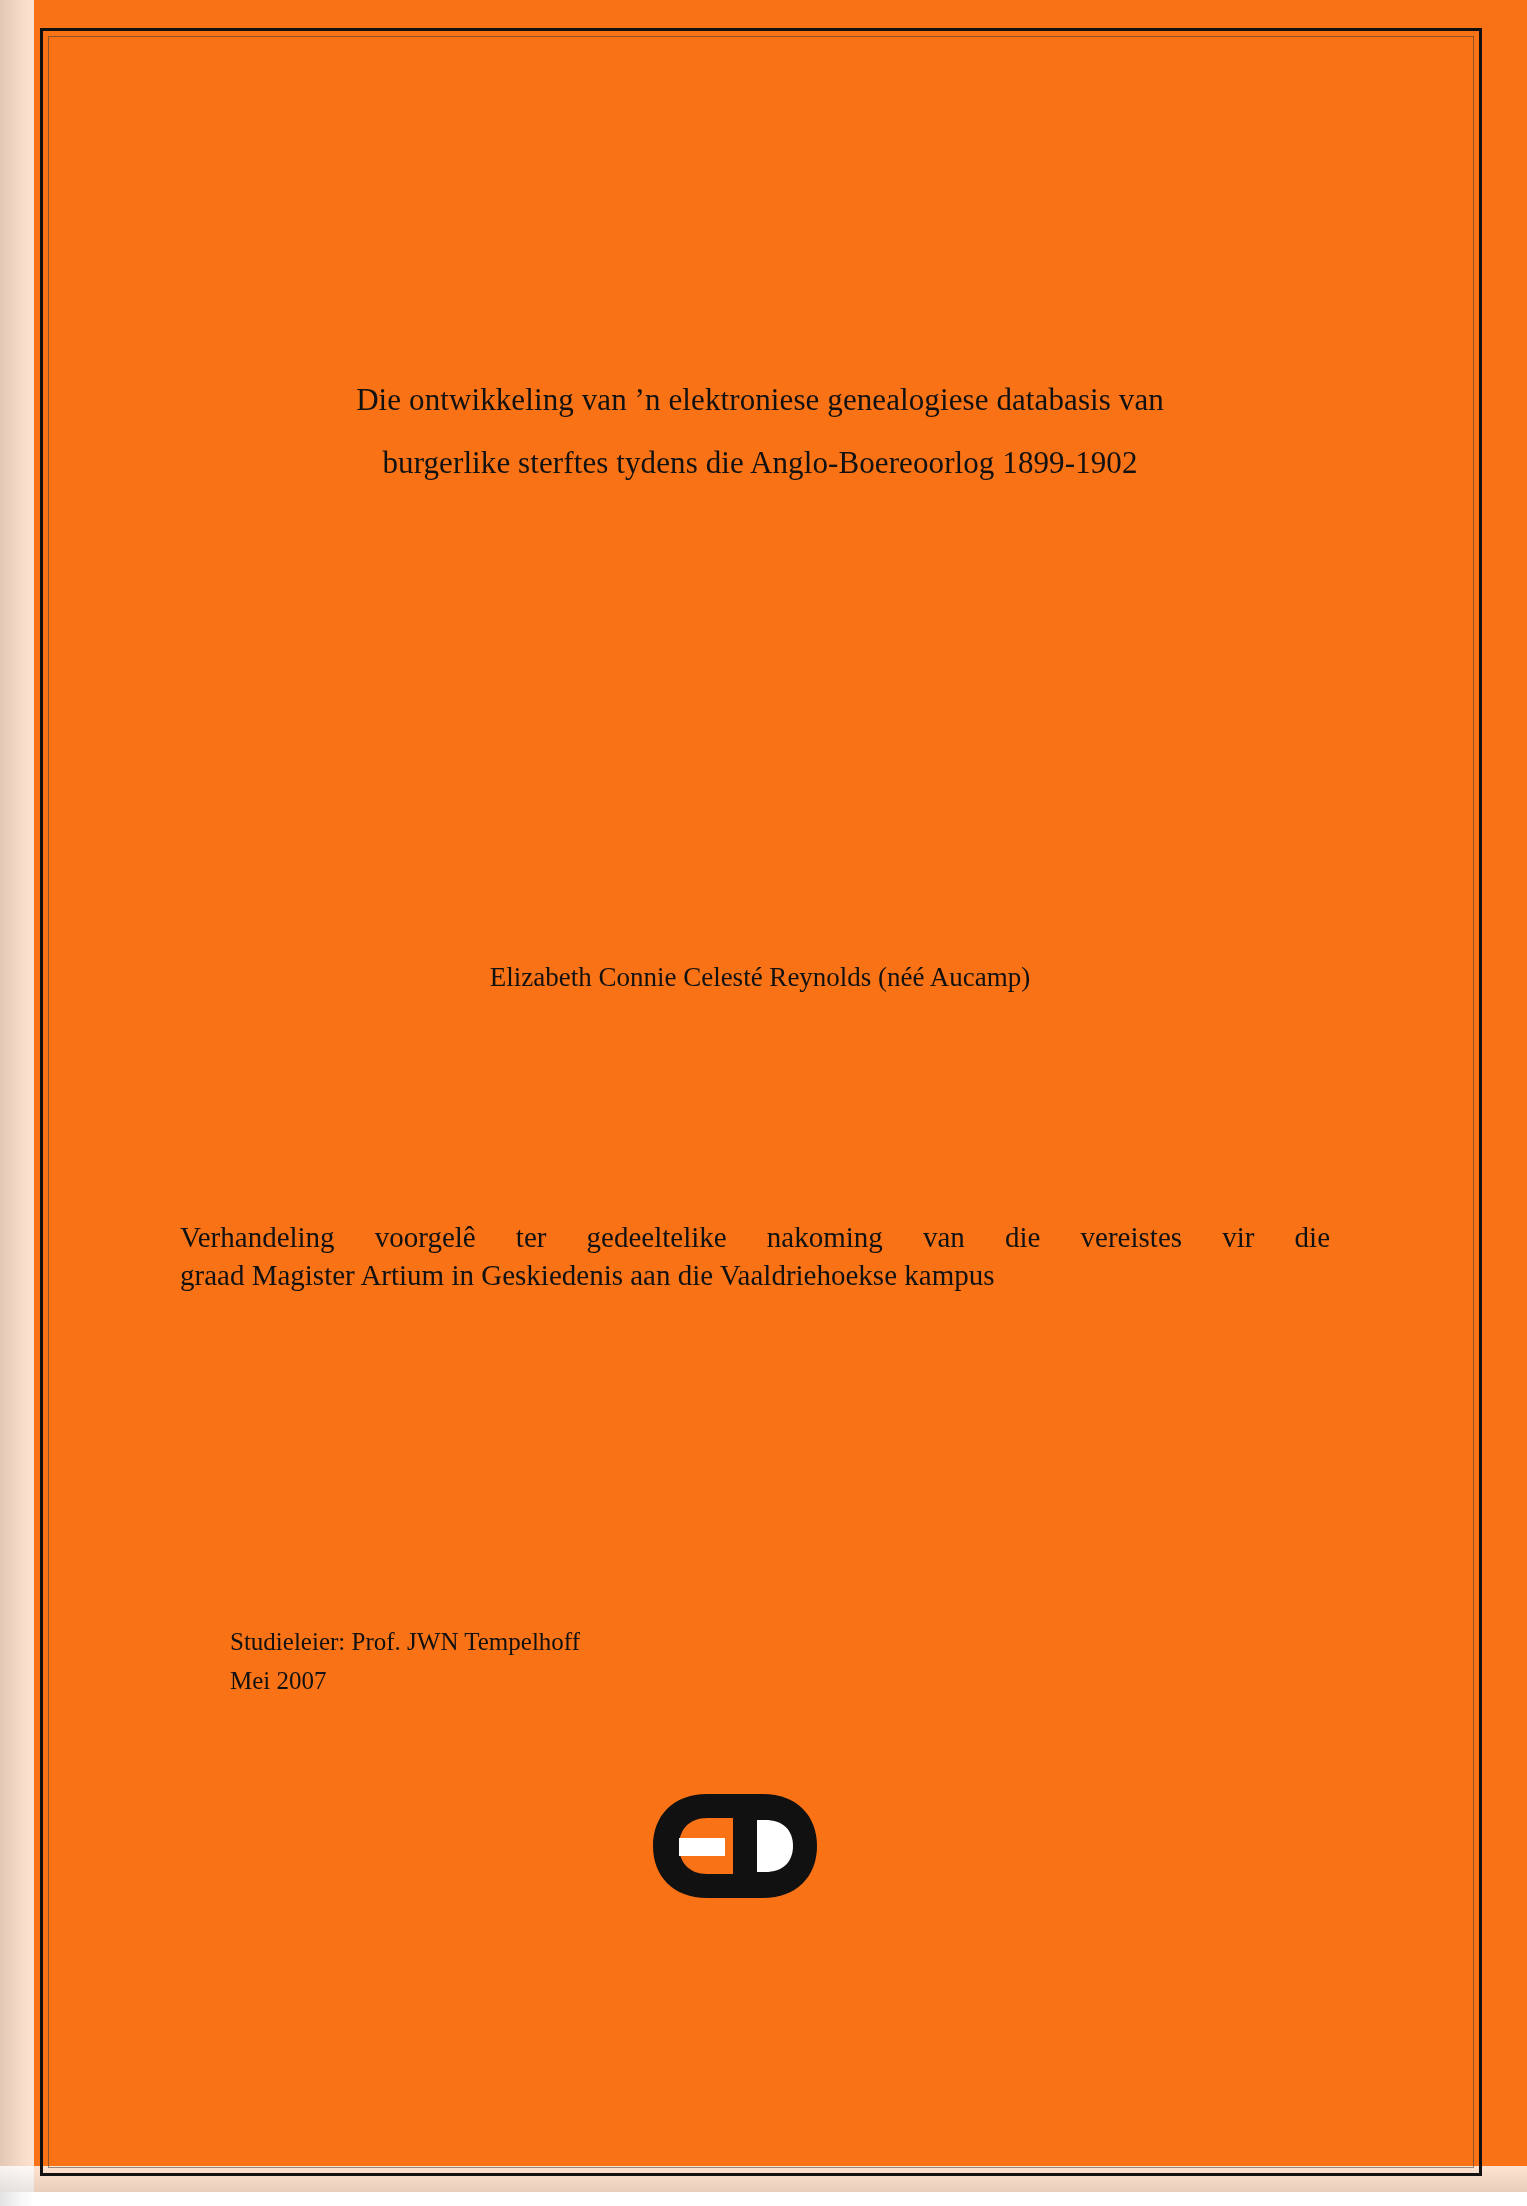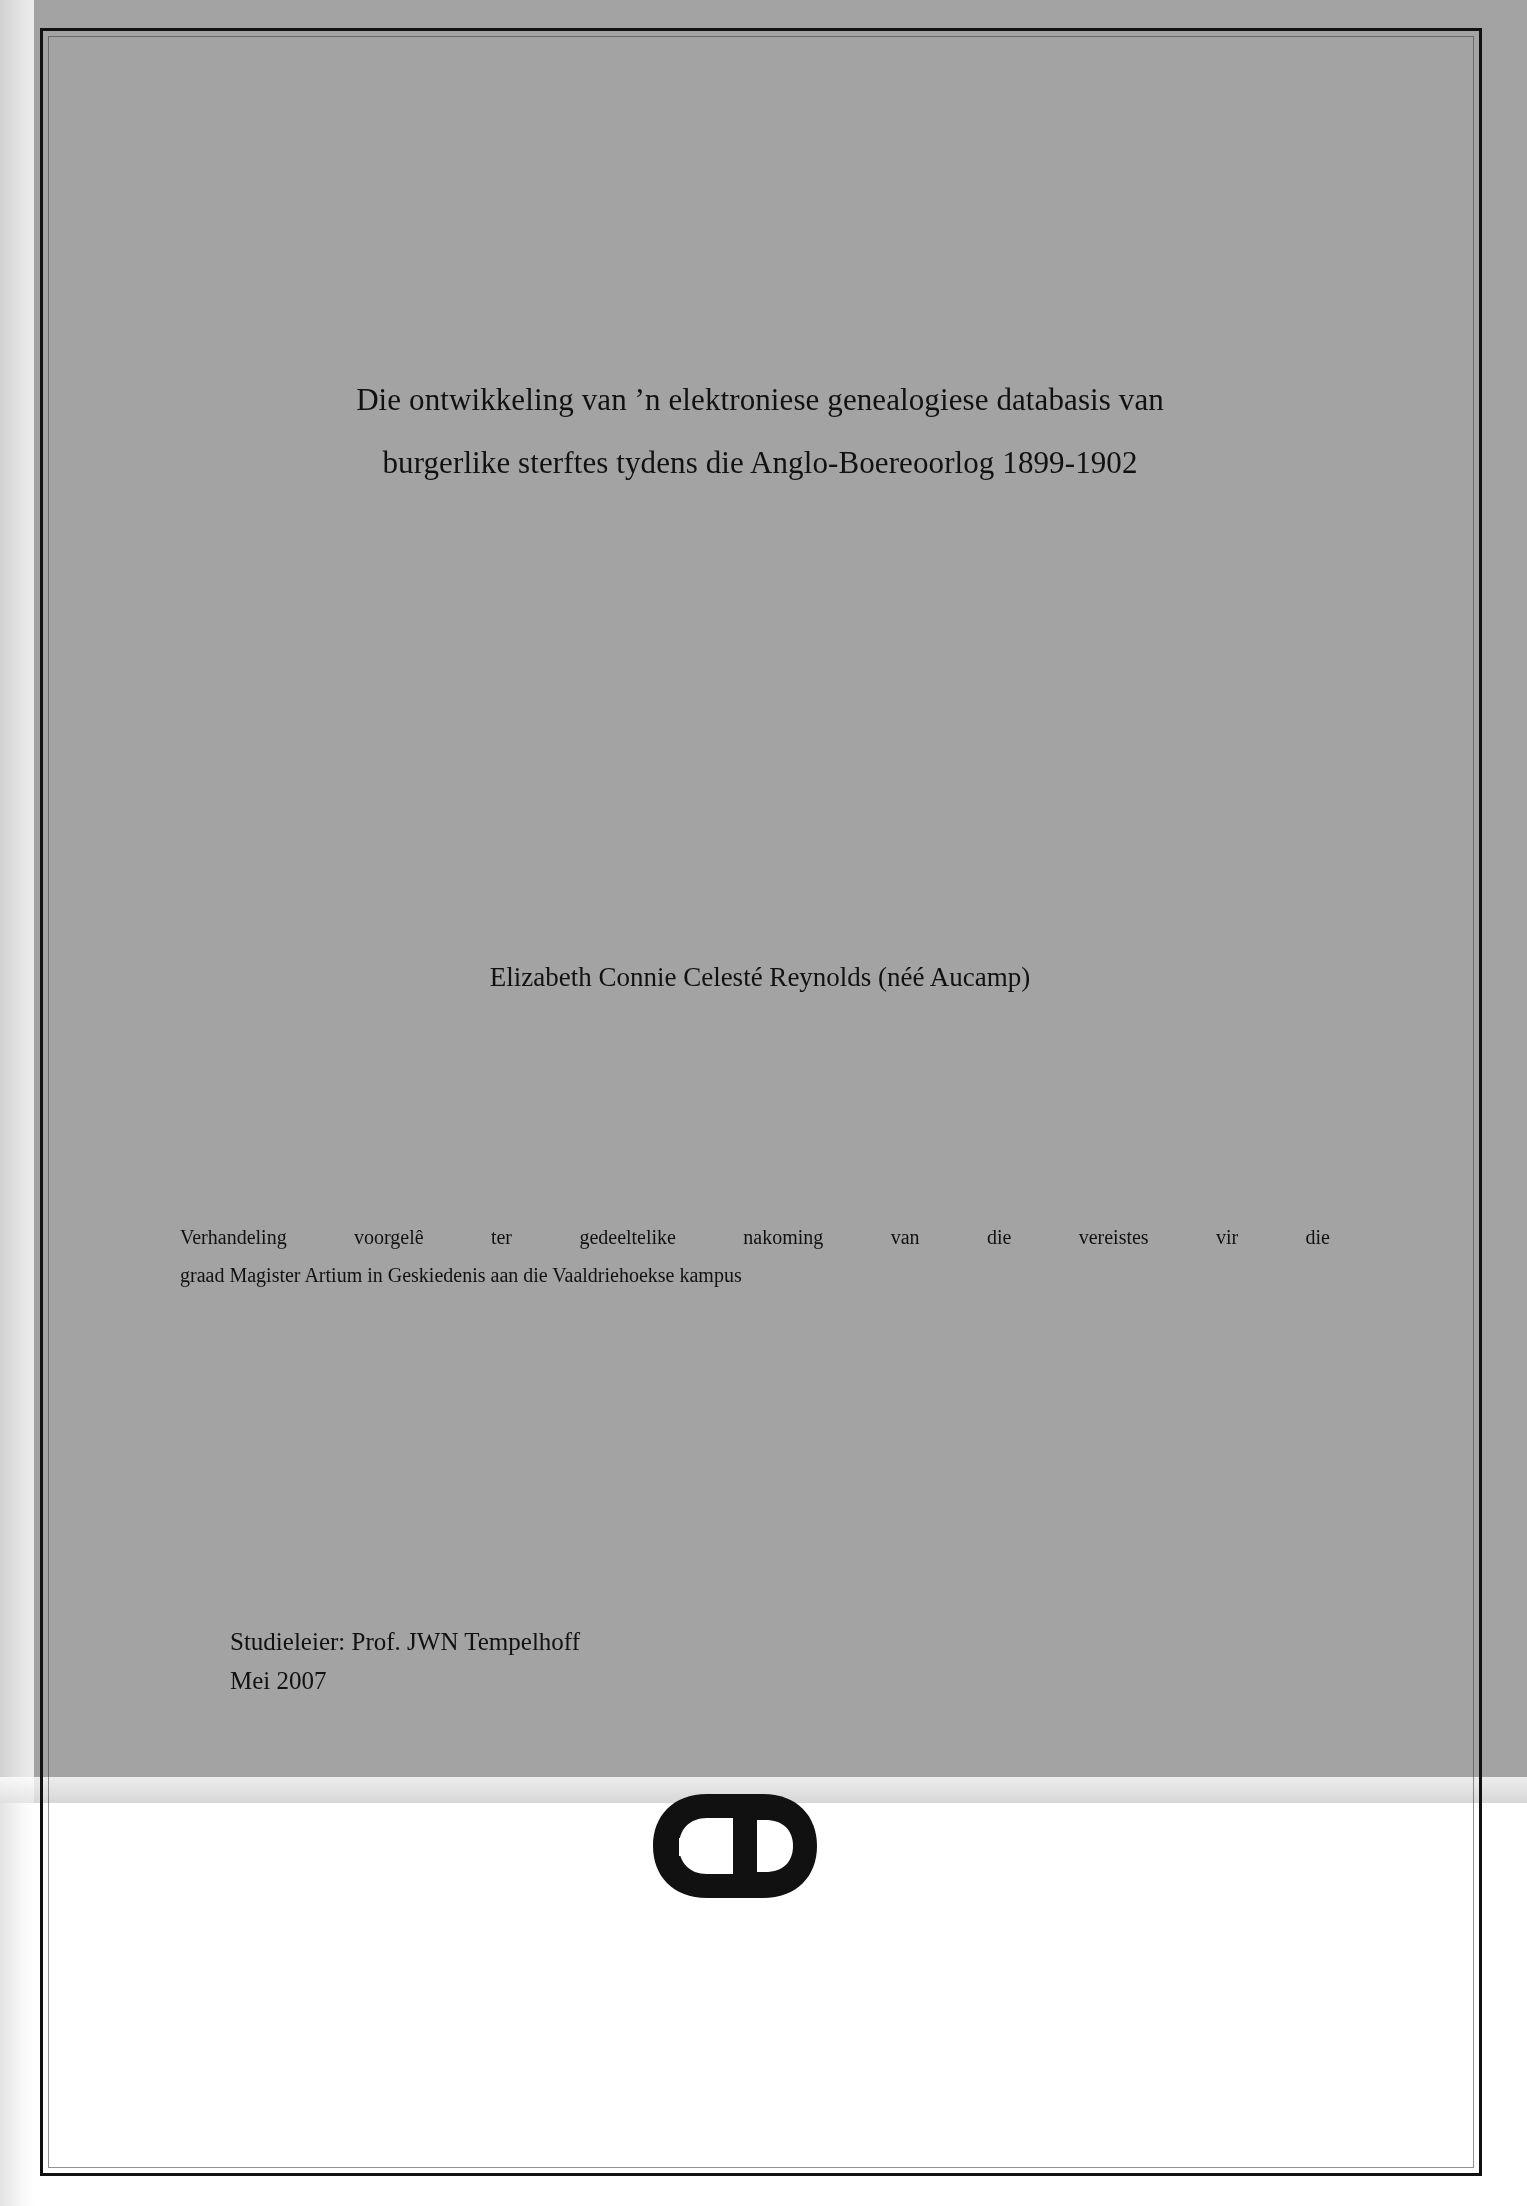--- a/index.html
+++ b/index.html
@@ -15,22 +15,22 @@
     position: relative;
     overflow: hidden;
   }
 
   
   .page-sheet {
     position: absolute;
     left: 0;
     top: 0;
     width: 1527px;
-    height: 1803px;
-    background: #a3a3a3;
+    height: 2192px;
+    background: #f97316;
   }
 
   
   .page-frame {
     position: absolute;
     left: 40px;
     top: 28px;
     width: 1442px;
     height: 2148px;
     border: 3px solid #111111;
@@ -84,21 +84,21 @@
     width: 1160px;
     text-align: center;
     font-size: 27px;
   }
 
   .abstract-block {
     position: absolute;
     top: 1218px;
     left: 0;
     width: 1152px;
-    font-size: 20px;
+    font-size: 29px;
     line-height: 38px;
   }
   .abstract-line-1 {
     text-align: justify;
     text-align-last: justify;
     width: 1150px;
   }
   .abstract-line-2, .abstract-line-3 {
     text-align: left;
   }

